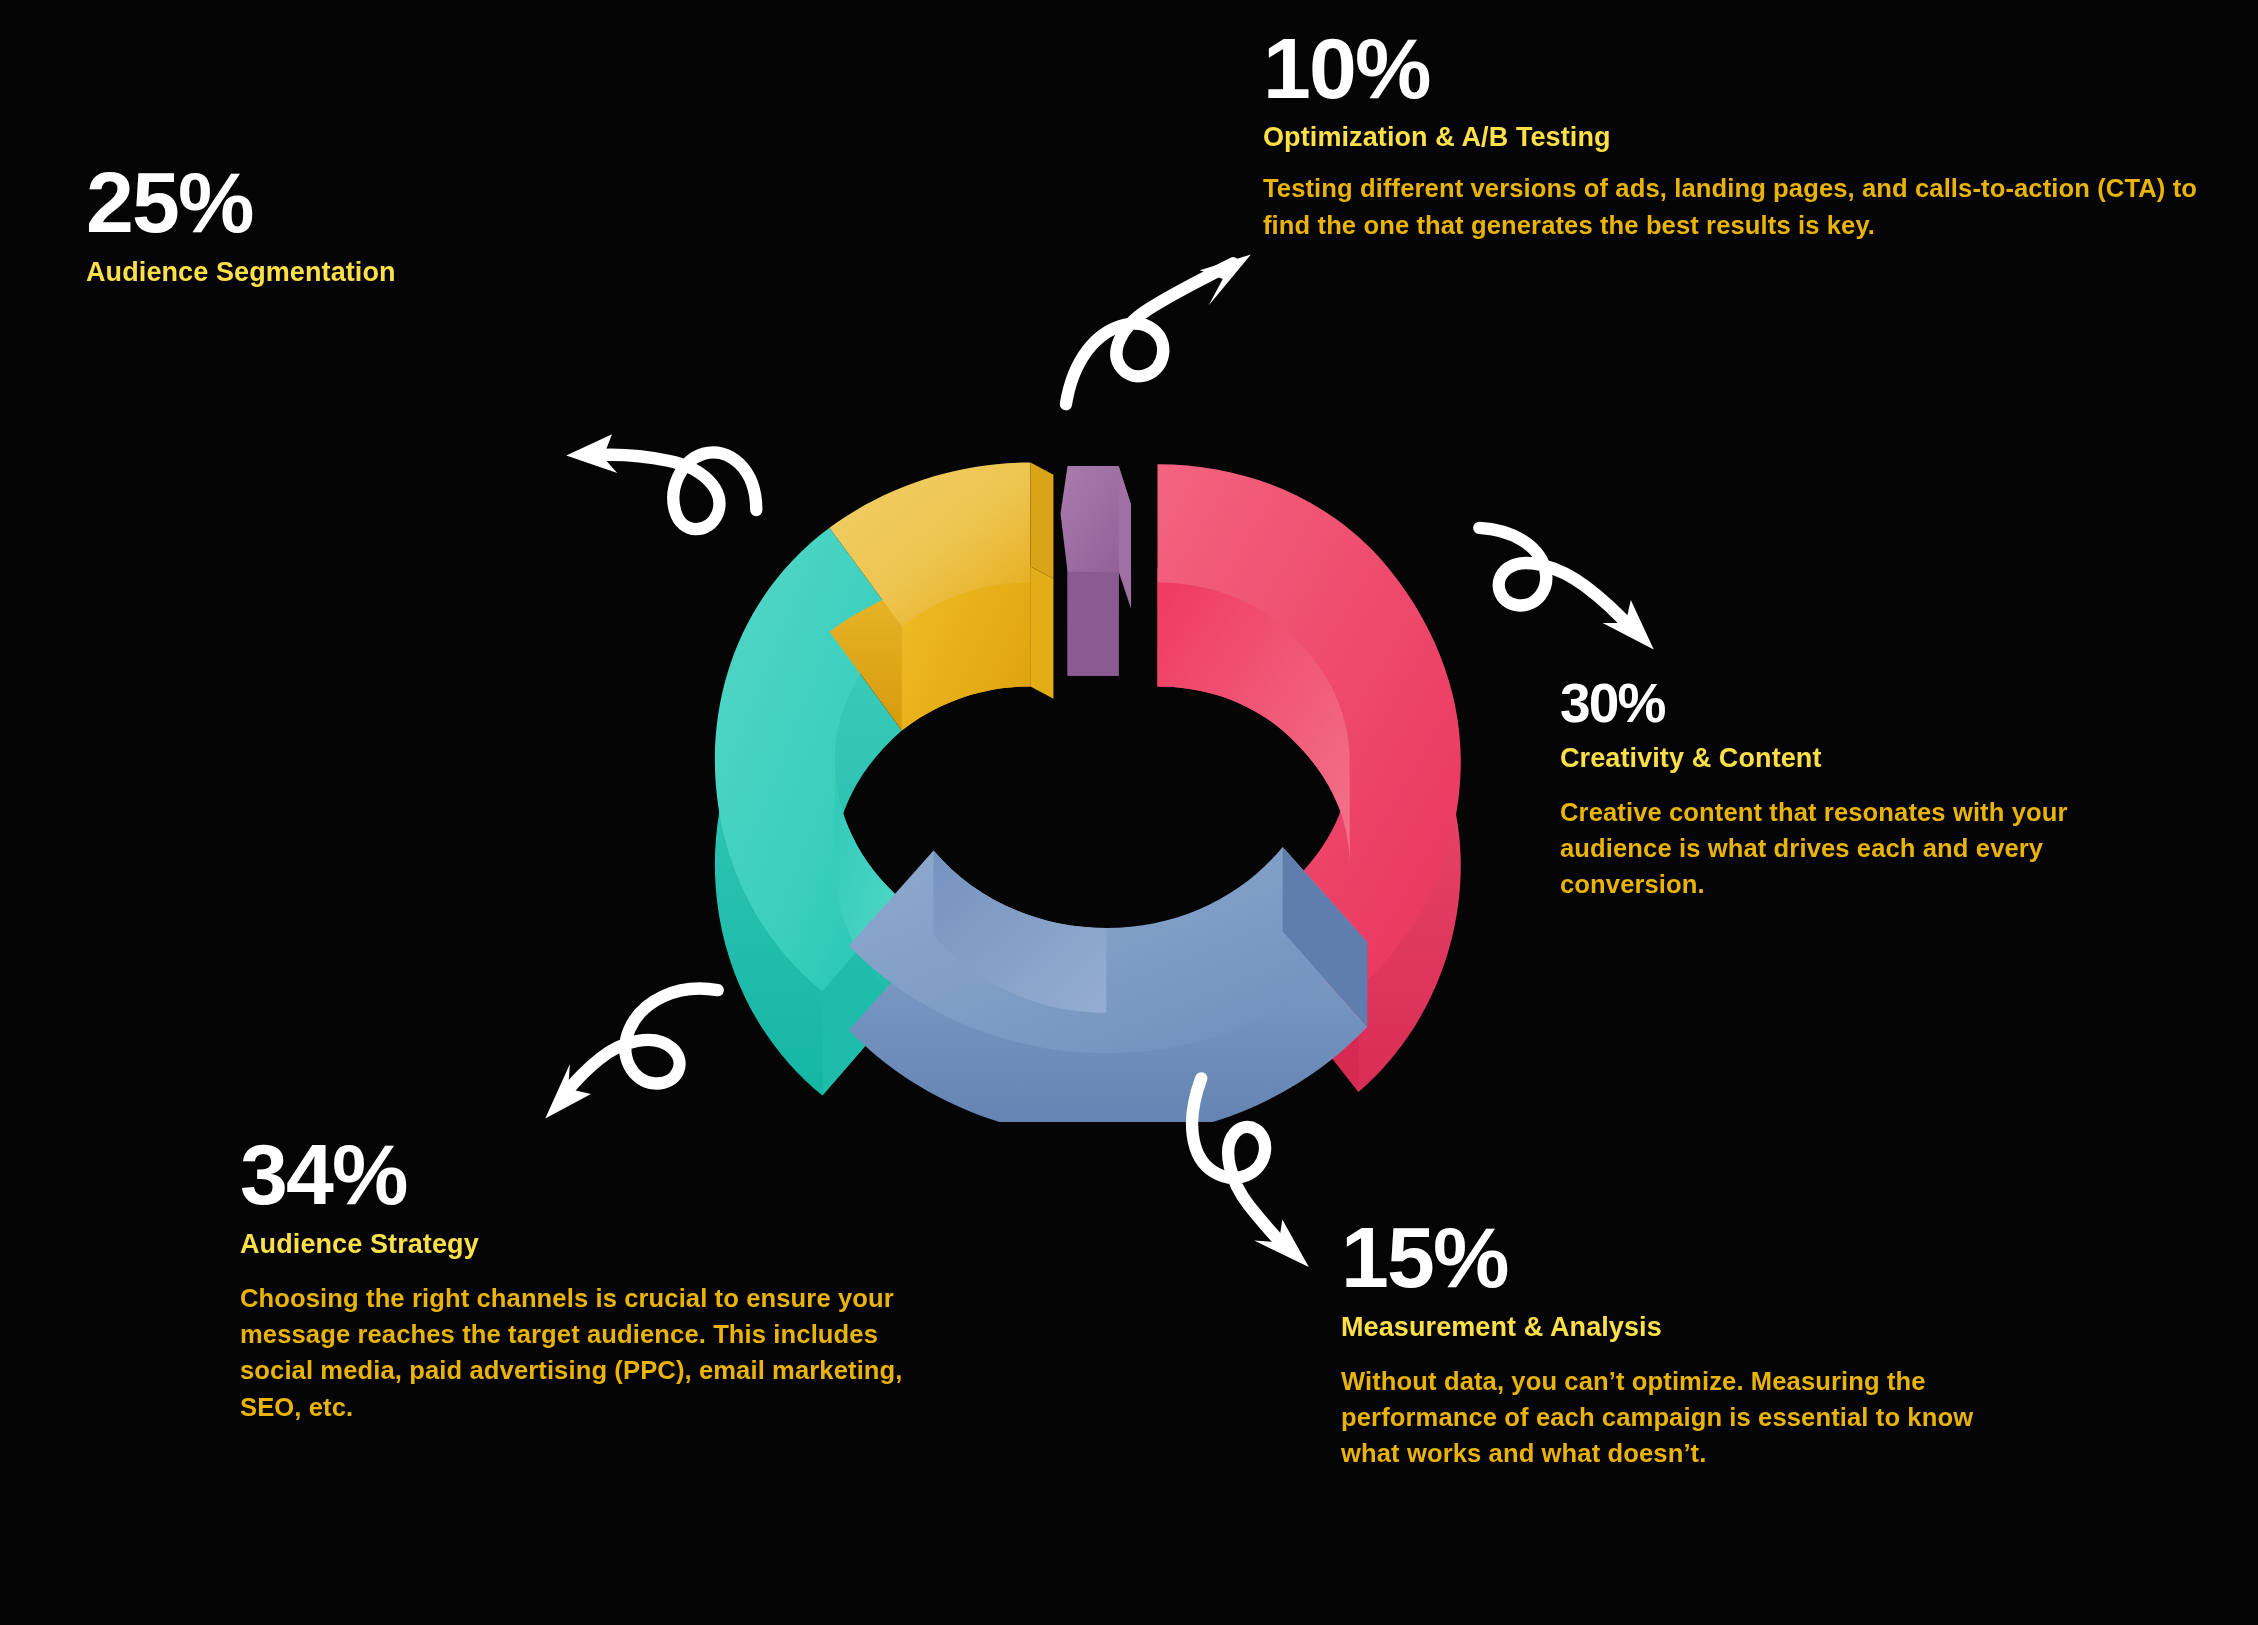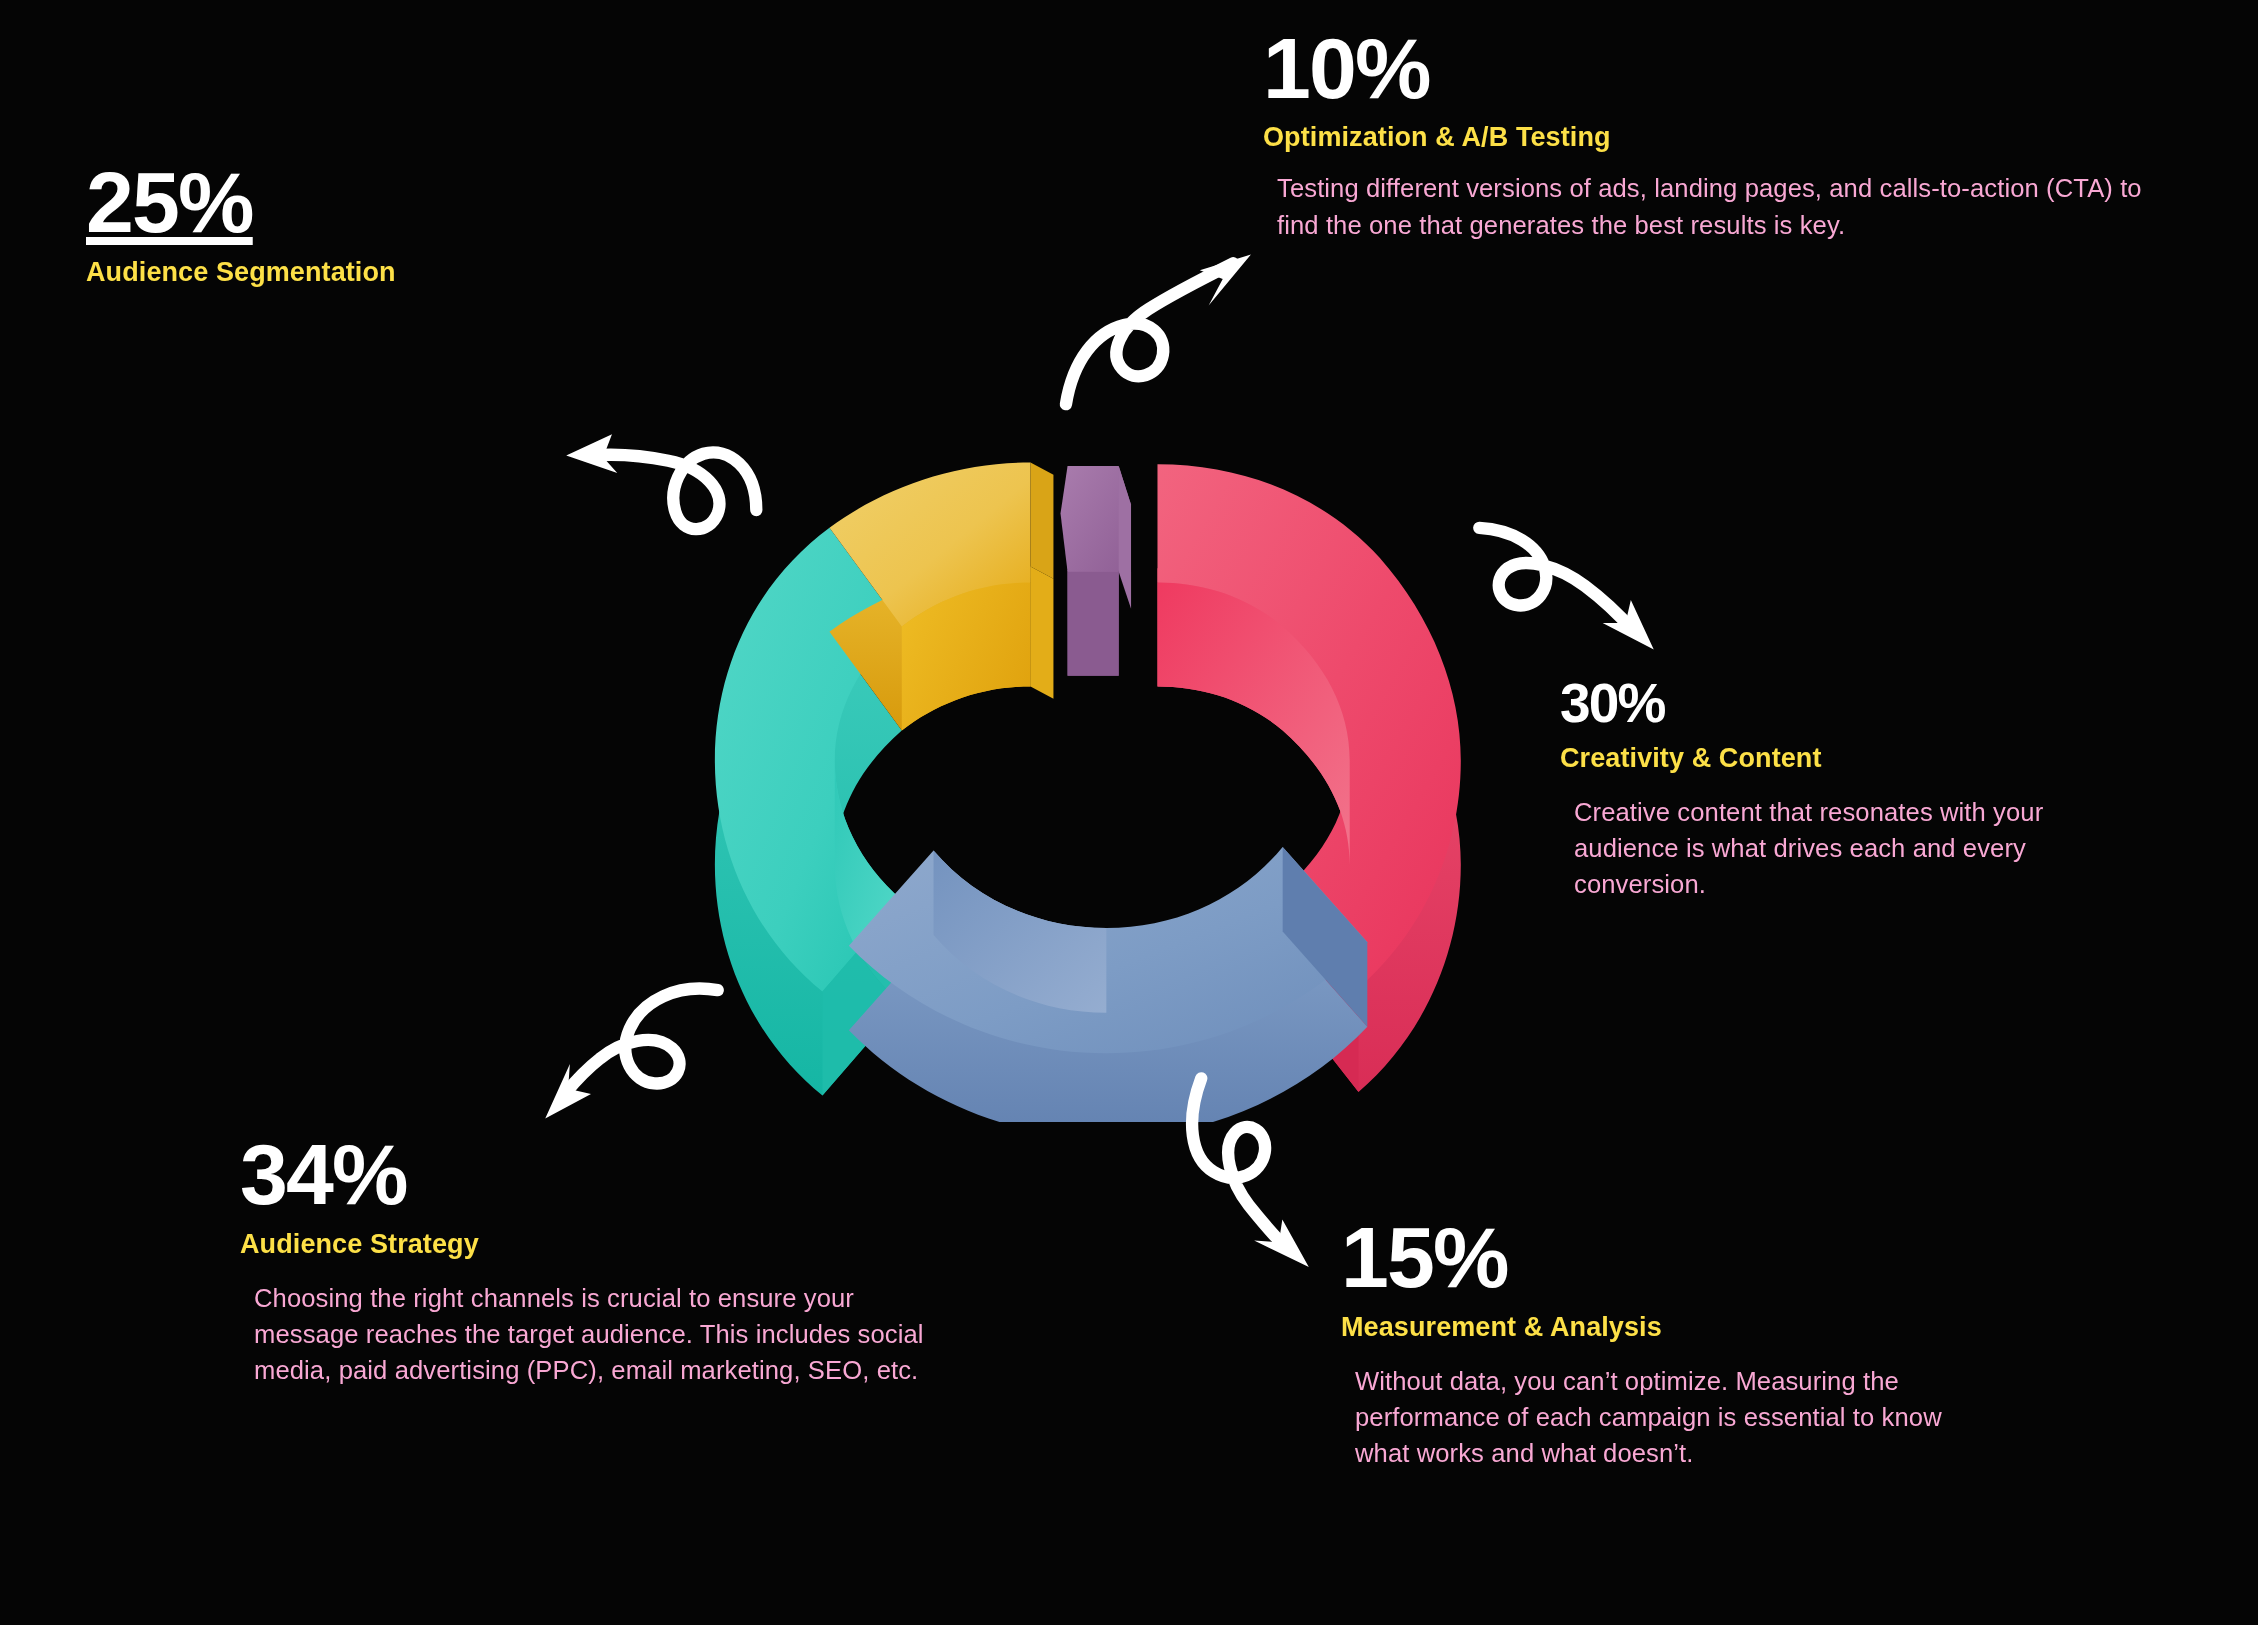--- a/index.html
+++ b/index.html
@@ -24,36 +24,36 @@
   }
   .title{
     font-weight:700;
     font-size:27px;
     line-height:1.15;
     letter-spacing:0.1px;
     color:#fde047;
     margin:0 0 19.4px 0;
   }
   .body{
-    font-weight:400;
+    font-weight:700;
     font-size:25.6px;
     line-height:1.42;
-    color:#f9a8d4;
-    margin:14px;
+    color:#eab308;
+    margin:0;
     letter-spacing:0.1px;
   }
 
   
   #blk-audience{ left:86px;  top:159px;  width:494px; }
   #blk-optimization{ left:1263px; top:25px;  width:935px; }
   #blk-creativity{ left:1560px; top:676px;  width:512px; }
   #blk-strategy{ left:240px;  top:1131px; width:706px; }
   #blk-measurement{ left:1341px; top:1214px; width:670px; }
 
-  #blk-audience .pct{font-size:86px;text-decoration:underline;}
+  #blk-audience .pct{font-size:86px;}
   #blk-optimization .pct{font-size:86px;margin-bottom:10.6px;}
   #blk-optimization .title{margin-bottom:17.6px;}
   #blk-creativity .pct{font-size:55px;}
   #blk-strategy .pct{font-size:86px;}
   #blk-measurement .pct{font-size:86px;}
 
   
   #donut{
     position:absolute;
     left:628px; top:399px;

